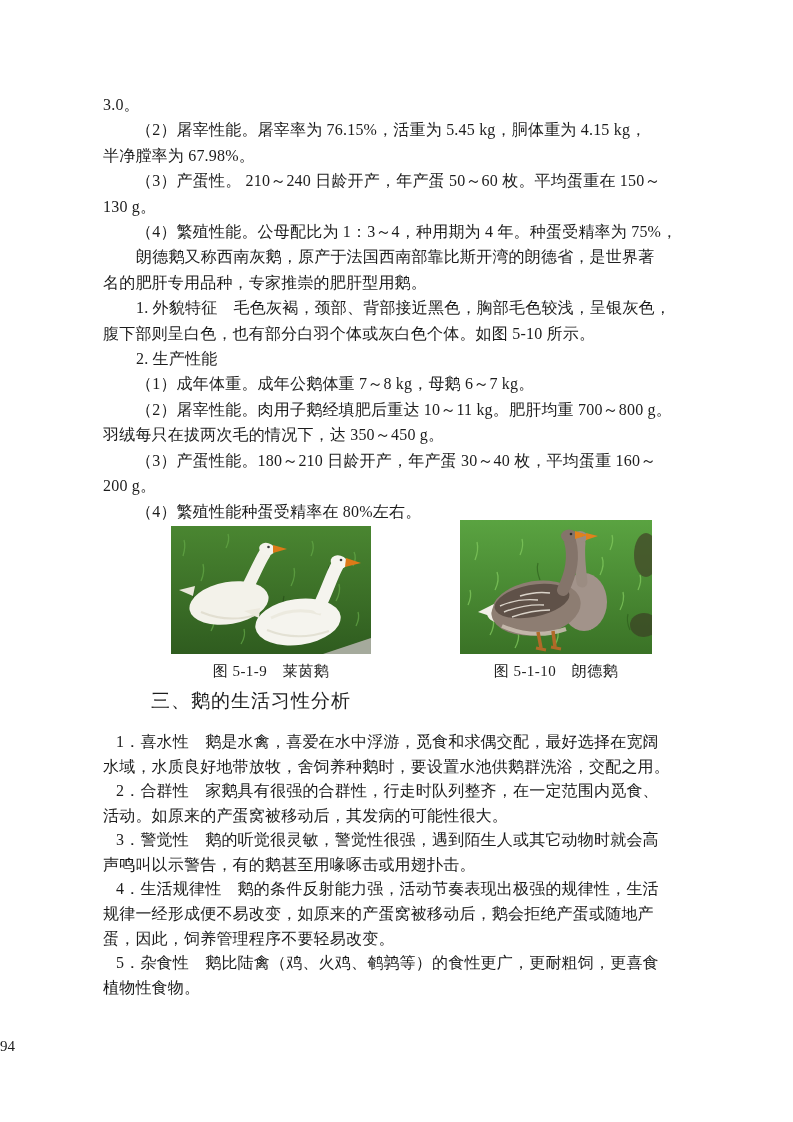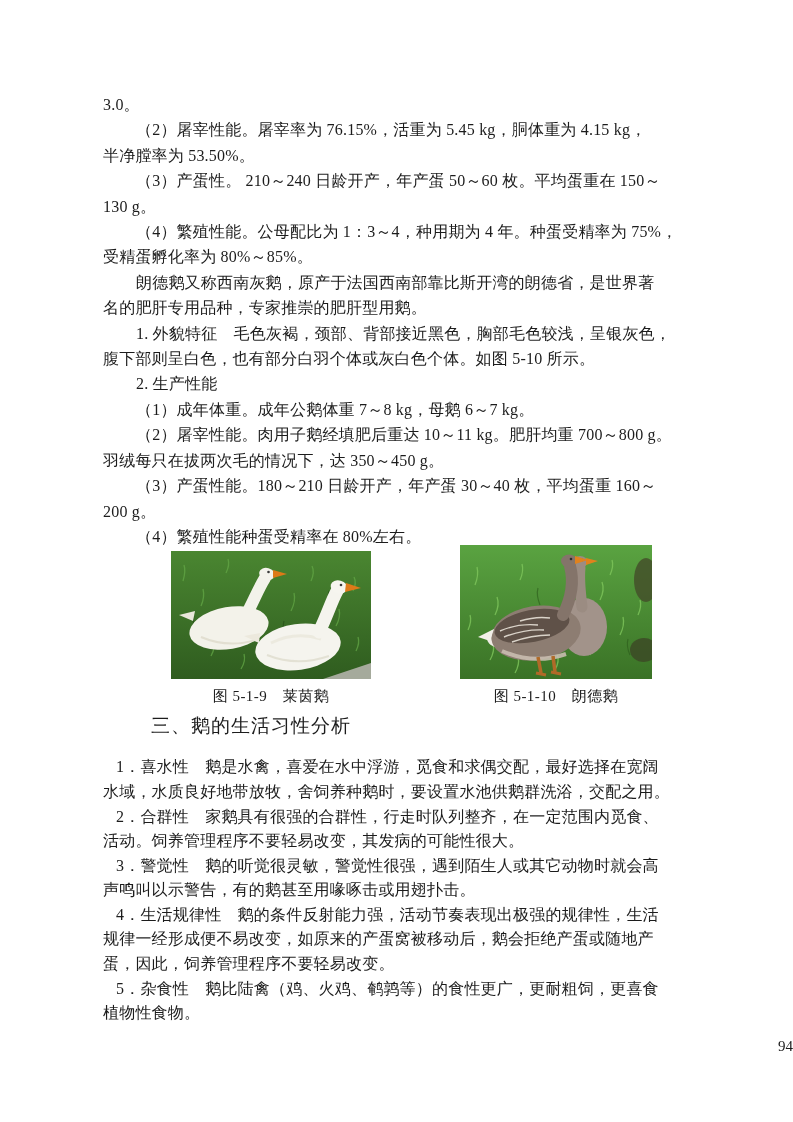--- a/index.html
+++ b/index.html
@@ -30,37 +30,36 @@
     font-size:15px;line-height:22px;text-align:center;letter-spacing:0.5px;
   }
   .cap-left{width:200px;margin-left:68px;}
   .cap-right{width:192px;margin-left:89px;}
   .section-heading{
     font-size:19px;font-weight:normal;line-height:28px;margin-top:5px;margin-bottom:15px;
     padding-left:48px;letter-spacing:1px;
   }
   .habits .line{line-height:24.6px;}
   .page-number{
-    position:absolute;top:1038px;left:0;width:793px;text-align:right;
+    position:absolute;top:1038px;left:0;width:793px;text-align:left;
     font-size:15px;color:#1c1c1c;
   }
 </style>
 </head>
 <body>
 
 <div class="page">
 
   <div id="top-text">
       <div class="line indent-0">3.0。</div>
       <div class="line indent-2">（2）屠宰性能。屠宰率为 76.15%，活重为 5.45 kg，胴体重为 4.15 kg，</div>
-      <div class="line indent-0">半净膛率为 53.50%。</div>
+      <div class="line indent-0">半净膛率为 67.98%。</div>
       <div class="line indent-2">（3）产蛋性。 210～240 日龄开产，年产蛋 50～60 枚。平均蛋重在 150～</div>
       <div class="line indent-0">130 g。</div>
       <div class="line indent-2">（4）繁殖性能。公母配比为 1：3～4，种用期为 4 年。种蛋受精率为 75%，</div>
-      <div class="line indent-0">受精蛋孵化率为 80%～85%。</div>
       <div class="line indent-2">朗德鹅又称西南灰鹅，原产于法国西南部靠比斯开湾的朗德省，是世界著</div>
       <div class="line indent-0">名的肥肝专用品种，专家推崇的肥肝型用鹅。</div>
       <div class="line indent-2">1. 外貌特征　毛色灰褐，颈部、背部接近黑色，胸部毛色较浅，呈银灰色，</div>
       <div class="line indent-0">腹下部则呈白色，也有部分白羽个体或灰白色个体。如图 5-10 所示。</div>
       <div class="line indent-2">2. 生产性能</div>
       <div class="line indent-2">（1）成年体重。成年公鹅体重 7～8 kg，母鹅 6～7 kg。</div>
       <div class="line indent-2">（2）屠宰性能。肉用子鹅经填肥后重达 10～11 kg。肥肝均重 700～800 g。</div>
       <div class="line indent-0">羽绒每只在拔两次毛的情况下，达 350～450 g。</div>
       <div class="line indent-2">（3）产蛋性能。180～210 日龄开产，年产蛋 30～40 枚，平均蛋重 160～</div>
       <div class="line indent-0">200 g。</div>
@@ -187,21 +186,21 @@
     <div class="caption cap-left">图 5-1-9　莱茵鹅</div>
     <div class="caption cap-right">图 5-1-10　朗德鹅</div>
   </div>
 
   <div class="section-heading">三、鹅的生活习性分析</div>
 
   <div id="habit-text" class="habits">
       <div class="line indent-1">1．喜水性　鹅是水禽，喜爱在水中浮游，觅食和求偶交配，最好选择在宽阔</div>
       <div class="line indent-0">水域，水质良好地带放牧，舍饲养种鹅时，要设置水池供鹅群洗浴，交配之用。</div>
       <div class="line indent-1">2．合群性　家鹅具有很强的合群性，行走时队列整齐，在一定范围内觅食、</div>
-      <div class="line indent-0">活动。饲养管理程序不要轻易改变，其发病的可能性很大。</div>
+      <div class="line indent-0">活动。如原来的产蛋窝被移动后，其发病的可能性很大。</div>
       <div class="line indent-1">3．警觉性　鹅的听觉很灵敏，警觉性很强，遇到陌生人或其它动物时就会高</div>
       <div class="line indent-0">声鸣叫以示警告，有的鹅甚至用喙啄击或用翅扑击。</div>
       <div class="line indent-1">4．生活规律性　鹅的条件反射能力强，活动节奏表现出极强的规律性，生活</div>
       <div class="line indent-0">规律一经形成便不易改变，如原来的产蛋窝被移动后，鹅会拒绝产蛋或随地产</div>
       <div class="line indent-0">蛋，因此，饲养管理程序不要轻易改变。</div>
       <div class="line indent-1">5．杂食性　鹅比陆禽（鸡、火鸡、鹌鹑等）的食性更广，更耐粗饲，更喜食</div>
       <div class="line indent-0">植物性食物。</div>
     </div>
 
 </div>

